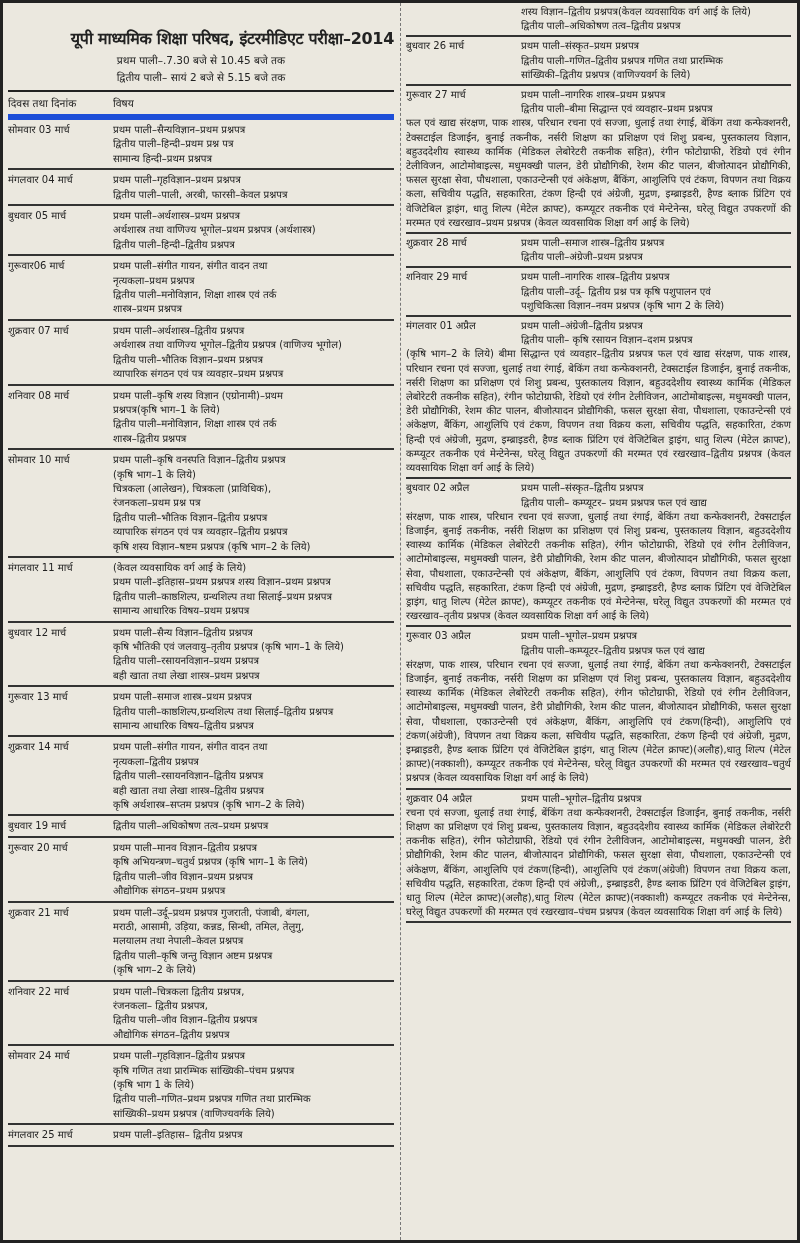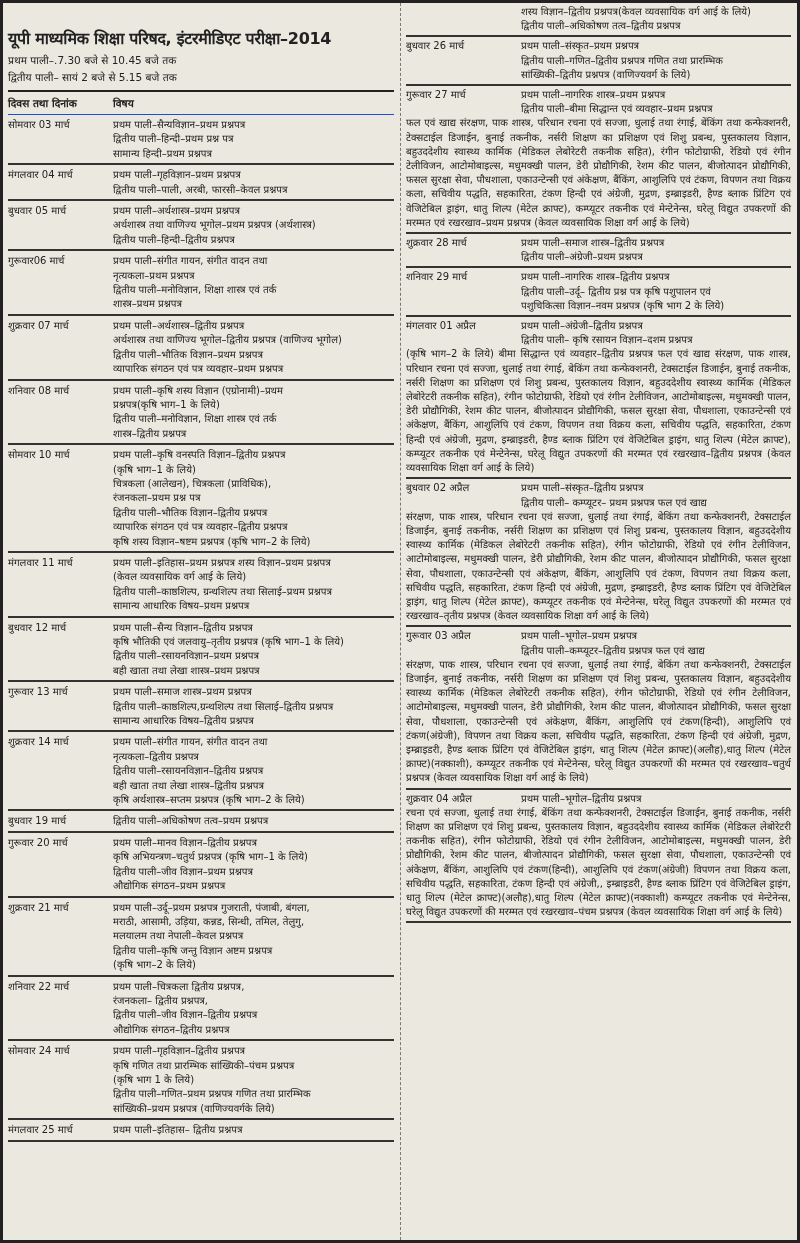--- a/index.html
+++ b/index.html
@@ -3,23 +3,23 @@
 <meta charset="utf-8">
 <style>
   html,body{margin:0;padding:0;}
   body{width:800px;height:1243px;overflow:hidden;background:#e9e6dc;
        font-family:"DejaVu Sans",sans-serif;color:#222;}
   .page{position:relative;width:800px;height:1243px;box-sizing:border-box;
         border:3px solid #222;background:#ebe8df;}
   .col{position:absolute;top:0;bottom:0;box-sizing:border-box;overflow:hidden;}
   .left{left:0;width:398px;border-right:1px dashed #777;padding:4px 6px 0 5px;}
   .right{left:399px;width:395px;padding:0 6px 0 4px;}
-  .title{text-align:left;font-size:16px;font-weight:bold;margin:20px 0 4px 0;letter-spacing:-0.3px;}
-  .sub{font-size:10.5px;margin:3px 0;}
-  .hdr{display:flex;border-top:2px solid #222;border-bottom:1px solid #1d4ed8;font-size:10.5px;padding:4px 0;margin-top:6px;font-weight:bold;}
+  .title{text-align:right;font-size:16px;font-weight:bold;margin:20px 0 4px 0;letter-spacing:-0.3px;}
+  .sub{text-align:center;font-size:10.5px;margin:3px 0;}
+  .hdr{display:flex;border-top:2px solid #222;border-bottom:6px solid #1d4ed8;font-size:10.5px;padding:4px 0;margin-top:6px;}
   .hdr .d{width:105px;}
   .row{display:flex;border-bottom:2px solid #333;padding:3px 0 2px 0;font-size:10px;line-height:14.4px;}
   .row .d{width:105px;flex:none;white-space:nowrap;}
   .row .s{flex:1;}
   .line{white-space:nowrap;}
   .rrow{border-bottom:2px solid #333;padding:2px 0;font-size:10px;line-height:14.2px;}
   .rrow .top{display:flex;justify-content:space-between;}
   .rrow .d{width:115px;flex:none;white-space:nowrap;}
   .rrow .s{flex:1;}
   .para{text-align:justify;text-align-last:left;}
@@ -96,22 +96,22 @@
             <div class="line">चित्रकला (आलेखन), चित्रकला (प्राविधिक),</div>
             <div class="line">रंजनकला–प्रथम प्रश्न पत्र</div>
             <div class="line">द्वितीय पाली–भौतिक विज्ञान–द्वितीय प्रश्नपत्र</div>
             <div class="line">व्यापारिक संगठन एवं पत्र व्यवहार–द्वितीय प्रश्नपत्र</div>
             <div class="line">कृषि शस्य विज्ञान–षष्टम प्रश्नपत्र (कृषि भाग–2 के लिये)</div>
           </div>
         </div>
         <div class="row">
           <div class="d">मंगलवार 11 मार्च</div>
           <div class="s">
+            <div class="line">(केवल व्यवसायिक वर्ग आई के लिये)</div>
             <div class="line">प्रथम पाली–इतिहास–प्रथम प्रश्नपत्र शस्य विज्ञान–प्रथम प्रश्नपत्र</div>
-            <div class="line">(केवल व्यवसायिक वर्ग आई के लिये)</div>
             <div class="line">द्वितीय पाली–काष्ठशिल्प, ग्रन्थशिल्प तथा सिलाई–प्रथम प्रश्नपत्र</div>
             <div class="line">सामान्य आधारिक विषय–प्रथम प्रश्नपत्र</div>
           </div>
         </div>
         <div class="row">
           <div class="d">बुधवार 12 मार्च</div>
           <div class="s">
             <div class="line">प्रथम पाली–सैन्य विज्ञान–द्वितीय प्रश्नपत्र</div>
             <div class="line">कृषि भौतिकी एवं जलवायु–तृतीय प्रश्नपत्र (कृषि भाग–1 के लिये)</div>
             <div class="line">द्वितीय पाली–रसायनविज्ञान–प्रथम प्रश्नपत्र</div>

